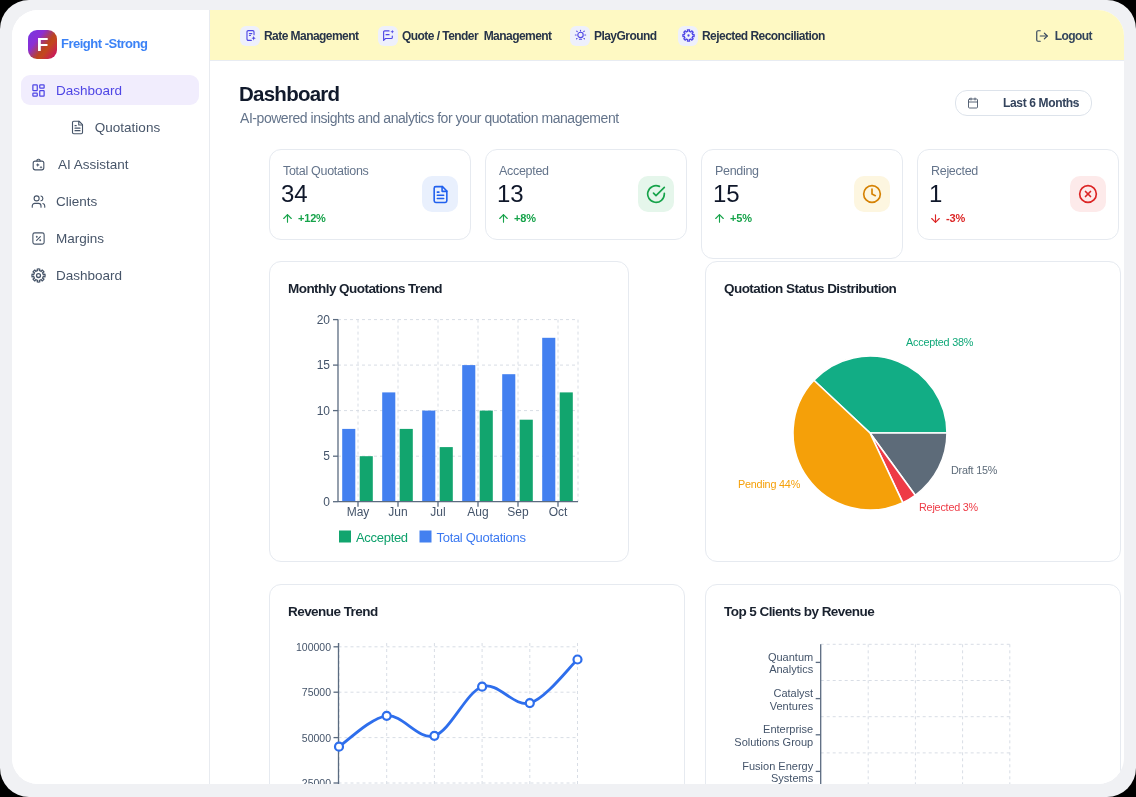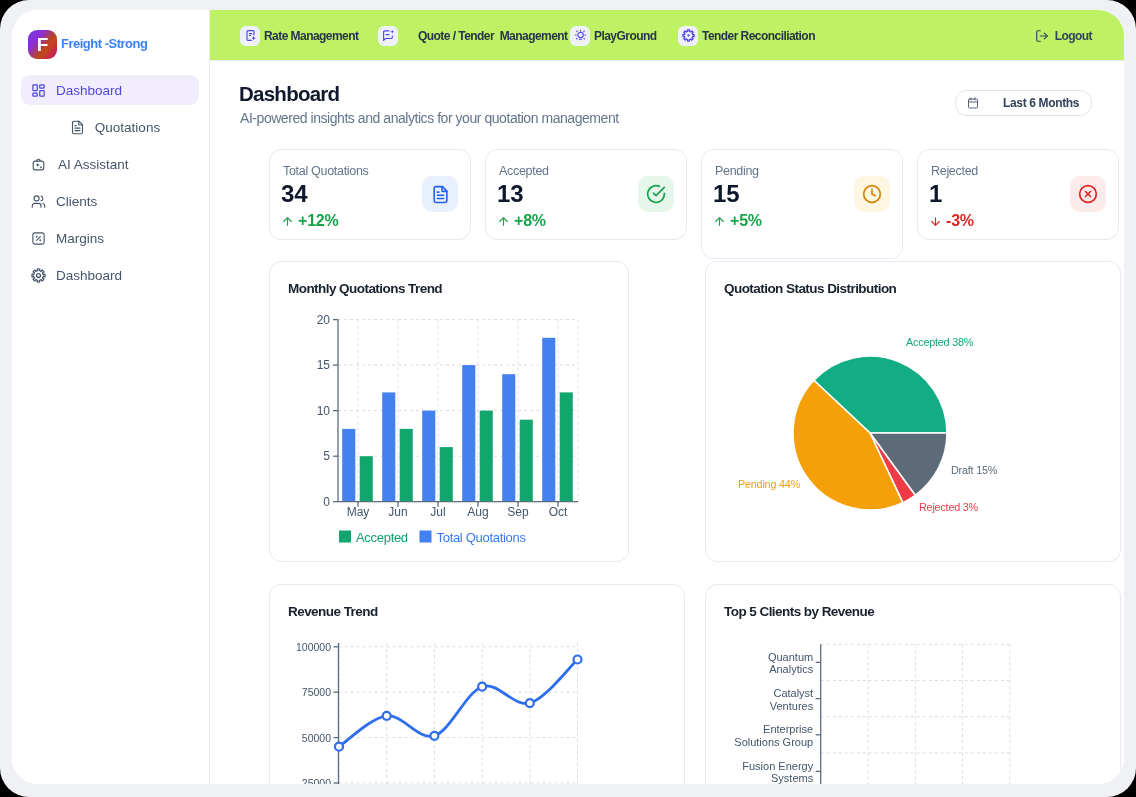--- a/index.html
+++ b/index.html
@@ -10,31 +10,31 @@
   .sidebar { position:absolute; left:0; top:0; width:198px; height:774px; background:#fff; border-right:1px solid #e8ebf0; }
   .logo { position:absolute; left:16px; top:20px; width:29px; height:29px; border-radius:9px;
     background:linear-gradient(128deg,#7437e2 0%,#8c2ed4 32%,#bb4420 58%,#c2471e 66%,#cb175e 92%);
     color:#fff; font-weight:bold; font-size:19px; text-align:center; line-height:29px; }
   .brand { position:absolute; left:49px; top:26px; font-size:13px; font-weight:700; color:#3b82f6; letter-spacing:-0.5px; }
   .nav-item { position:absolute; left:9px; width:178px; height:30px; border-radius:9px; display:flex; align-items:center; color:#475569; font-size:13.5px; }
   .nav-item svg { margin-left:10px; flex:0 0 auto; }
   .nav-item span { margin-left:10px; }
   .nav-item.active { background:#f1edfd; color:#4f46e5; }
   
-  .header { position:absolute; left:198px; top:0; width:914px; height:51px; background:#bef264; border-bottom:1px solid #e8ecf2; }
+  .header { position:absolute; left:198px; top:0; width:914px; height:51px; background:#fef9c3; border-bottom:1px solid #e8ecf2; }
   .hitem { position:absolute; top:0; height:51px; display:flex; align-items:center; font-size:12px; font-weight:700; letter-spacing:-0.55px; color:#273449; }
   .hicon { width:20px; height:20px; border-radius:6px; background:#eef0fc; display:flex; align-items:center; justify-content:center; margin-right:4px; }
   
   .title { position:absolute; left:227px; top:72px; font-size:20.5px; font-weight:700; color:#111a2c; letter-spacing:-0.75px; }
   .subtitle { position:absolute; left:228px; top:99.5px; font-size:14px; letter-spacing:-0.45px; color:#64748b; }
   .select { position:absolute; left:943px; top:80px; width:137px; height:26px; border:1px solid #dde3eb; border-radius:12px; background:#fff; display:flex; align-items:center; font-size:12px; color:#33435c; font-weight:700; letter-spacing:-0.35px; }
   .card { position:absolute; background:#fff; border:1px solid #e6eaf0; border-radius:12px;margin-left:28px; }
   .stat-label { position:absolute; left:13px; top:14px; font-size:12.5px; letter-spacing:-0.3px; color:#64748b; }
-  .stat-value { position:absolute; left:11px; top:29.5px; font-size:24px; font-weight:700; color:#0f172a; }
-  .stat-delta { position:absolute; left:11px; top:62px; font-size:16px; font-weight:700; letter-spacing:-0.2px; display:flex; align-items:center; }
+  .stat-value { position:absolute; left:11px; top:29.5px; font-size:24px; font-weight:400; color:#0f172a; }
+  .stat-delta { position:absolute; left:11px; top:62px; font-size:11px; font-weight:700; letter-spacing:-0.2px; display:flex; }
   .stat-icon { position:absolute; right:12px; top:26px; width:36px; height:36px; border-radius:10px; display:flex; align-items:center; justify-content:center; }
   .ctitle { position:absolute; left:18px; top:19px; font-size:13.5px; font-weight:700; letter-spacing:-0.55px; color:#19212e; }
   .green { color:#16a34a; }
   .red { color:#dc2626; }
 </style>
 </head>
 <body>
 <div class="frame">
  <div class="app">
 
@@ -101,21 +101,21 @@
       <div class="hicon">
             <svg width="13" height="13" viewBox="0 0 24 24" fill="none" stroke="#4f46e5" stroke-width="2.1" stroke-linecap="round" stroke-linejoin="round">
               <path d="M18.5 10.5v-5a2.5 2.5 0 0 0-2.5-2.5H8A2.5 2.5 0 0 0 5.5 5.5v13A2.5 2.5 0 0 0 8 21h5.5"></path>
               <line x1="10" y1="8.5" x2="14.5" y2="8.5"></line>
               <line x1="10" y1="12" x2="12" y2="12"></line>
               <path d="M17.8 13l1.2 2.8 2.8 1.2-2.8 1.2-1.2 2.8-1.2-2.8-2.8-1.2 2.8-1.2z" fill="#4f46e5" stroke="none"></path>
             </svg>
           </div>
       <span>Rate Management</span>
     </div>
-    <div class="hitem" style="left:168px;gap:16px;">
+    <div class="hitem" style="left:168px;">
       <div class="hicon">
             <svg width="13" height="13" viewBox="0 0 24 24" fill="none" stroke="#4f46e5" stroke-width="2.1" stroke-linecap="round" stroke-linejoin="round">
               <path d="M13 3.5H5a2 2 0 0 0-2 2V21l3.5-3.5H17a2 2 0 0 0 2-2V13"></path>
               <line x1="7.5" y1="10.5" x2="13" y2="10.5"></line>
               <path d="M19 1.5l1 2.5 2.5 1-2.5 1-1 2.5-1-2.5-2.5-1 2.5-1z" fill="#4f46e5" stroke="none"></path>
             </svg>
           </div>
       <span>Quote / Tender&nbsp; Management</span>
     </div>
     <div class="hitem" style="left:360px;">
@@ -134,21 +134,21 @@
           </div>
       <span>PlayGround</span>
     </div>
     <div class="hitem" style="left:468px;">
       <div class="hicon">
             <svg width="13" height="13" viewBox="0 0 16 16" fill="none" stroke="#4f46e5" stroke-width="1.5" stroke-linecap="round" stroke-linejoin="round">
               <path d="M14.87 6.63 A7 7 0 0 1 14.87 9.37 L13.10 9.01 A5.2 5.2 0 0 1 12.32 10.89 L13.82 11.89 A7 7 0 0 1 11.89 13.82 L10.89 12.32 A5.2 5.2 0 0 1 9.01 13.10 L9.37 14.87 A7 7 0 0 1 6.63 14.87 L6.99 13.10 A5.2 5.2 0 0 1 5.11 12.32 L4.11 13.82 A7 7 0 0 1 2.18 11.89 L3.68 10.89 A5.2 5.2 0 0 1 2.90 9.01 L1.13 9.37 A7 7 0 0 1 1.13 6.63 L2.90 6.99 A5.2 5.2 0 0 1 3.68 5.11 L2.18 4.11 A7 7 0 0 1 4.11 2.18 L5.11 3.68 A5.2 5.2 0 0 1 6.99 2.90 L6.63 1.13 A7 7 0 0 1 9.37 1.13 L9.01 2.90 A5.2 5.2 0 0 1 10.89 3.68 L11.89 2.18 A7 7 0 0 1 13.82 4.11 L12.32 5.11 A5.2 5.2 0 0 1 13.10 6.99 Z"></path>
               <circle cx="8" cy="8" r="1.4" fill="#4f46e5" stroke="none"></circle>
             </svg>
           </div>
-      <span>Tender Reconciliation</span>
+      <span>Rejected Reconciliation</span>
     </div>
     <div class="hitem" style="right:32px; font-weight:600; color:#33455c;">
       <svg width="14" height="14" viewBox="0 0 24 24" fill="none" stroke="#33455c" stroke-width="2" stroke-linecap="round" stroke-linejoin="round" style="margin-right:6px;">
             <path d="M9 21H5a2 2 0 0 1-2-2V5a2 2 0 0 1 2-2h4"></path>
             <polyline points="16 17 21 12 16 7"></polyline>
             <line x1="21" y1="12" x2="9" y2="12"></line>
           </svg>
       <span>Logout</span>
     </div>
   </div>

